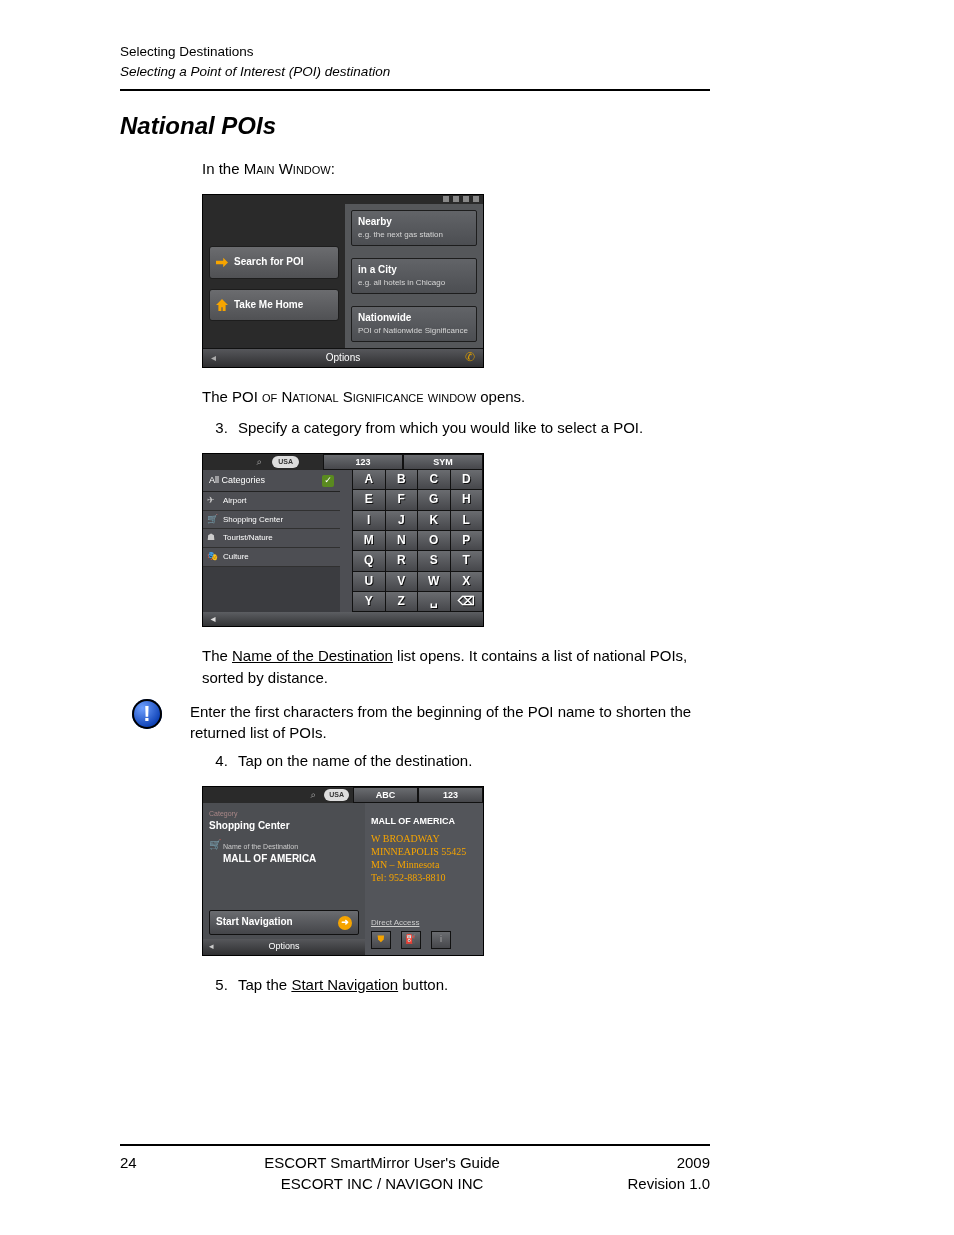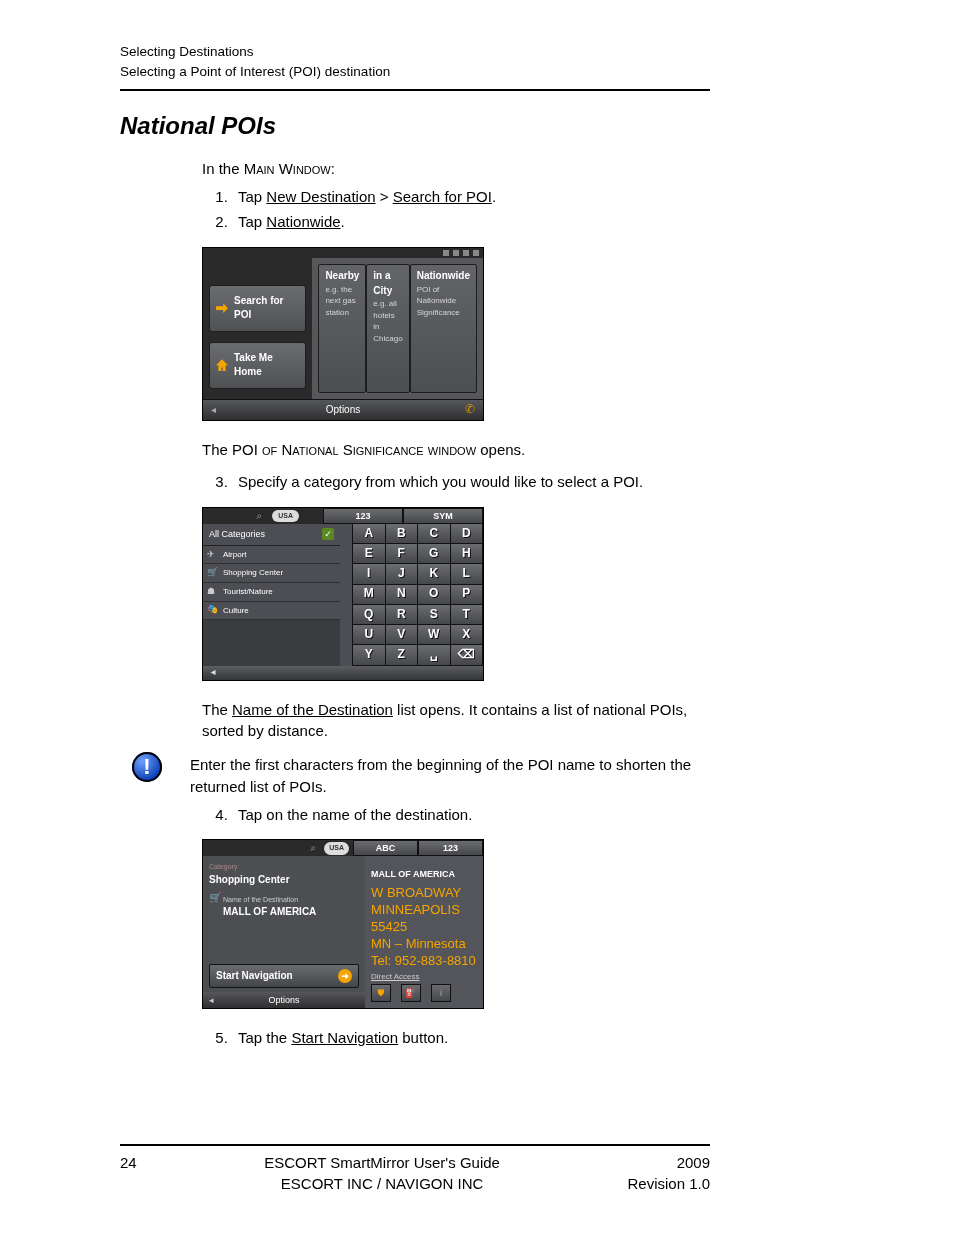--- a/index.html
+++ b/index.html
@@ -11,21 +11,21 @@
     line-height: 1.45;
   }
   .page {
     width: 830px;
     min-height: 1235px;
     padding: 42px 120px 40px 120px;
     box-sizing: border-box;
     position: relative;
   }
   .hdr-line1 { font-size: 13.5px; }
-  .hdr-line2 { font-size: 13.5px; }
+  .hdr-line2 { font-size: 13.5px; font-style: italic; }
   .rule { border: none; border-top: 2px solid #000; margin: 8px 0 18px 0; }
   h1.sect {
     font-size: 24px;
     font-style: italic;
     font-weight: bold;
     margin: 0 0 14px 0;
   }
   .bodyblock { margin-left: 82px; }
   .intro { margin-bottom: 6px; }
   ol.steps { margin: 4px 0 12px 10px; padding-left: 20px; }
@@ -37,21 +37,21 @@
     width: 280px;
     background: #2a2a2a;
     border: 1px solid #000;
     font-size: 10px;
     color: #fff;
   }
   
   .s1 { height: 172px; display: flex; flex-direction: column; }
   .s1-top { display: flex; flex: 1 1 auto; }
   .s1-left { width: 130px; padding: 22px 6px 6px 6px; display: flex; flex-direction: column; justify-content: center; gap: 10px; }
-  .s1-right { flex: 1; background: #55575a; padding: 6px; display: flex; gap: 0; }
+  .s1-right { flex: 1; background: #55575a; padding: 6px; display: flex; flex-direction: column; gap: 12px; }
   .s1-status { height: 10px; background: #2a2a2a; display:flex; justify-content:flex-end; gap:4px; padding-right:4px; align-items:center;}
   .s1-status span { width:6px; height:6px; background:#888; display:inline-block;}
   .s1-btn {
     background: linear-gradient(#6b6c6f,#505154);
     border: 1px solid #1d1d1d;
     border-radius: 3px;
     padding: 8px 6px 8px 24px;
     font-weight: bold;
     font-size: 10px;
     position: relative;
@@ -114,21 +114,21 @@
   .s3-left .nameval{ font-size:10px; font-weight:bold; margin-left:14px;}
   .s3-left .cartico{ position:absolute; left:6px; top:35px; color:#ccc; font-size:10px;}
   .s3-left .spacer { flex:1;}
   .s3-left .startnav { background:linear-gradient(#6a6c70,#444549); border:1px solid #111; border-radius:2px; padding:4px 6px; font-size:10px; font-weight:bold; display:flex; align-items:center; justify-content:space-between;}
   .s3-left .startnav .go { width:14px; height:14px; border-radius:50%; background:#f6a400; display:inline-flex; align-items:center; justify-content:center; color:#fff; font-size:9px;}
   .s3-left .optbar { background:linear-gradient(#56575b,#2f2f31); margin:4px -6px -6px -6px; height:16px; display:flex; align-items:center; position:relative; font-size:9px;}
   .s3-left .optbar .bk{ position:absolute; left:6px; color:#ccc;}
   .s3-left .optbar .ol{ margin:0 auto;}
   .s3-right { flex:1; background:#53555a; display:flex; flex-direction:column; padding:6px;}
   .s3-right .rtitle { font-size:9px; font-weight:bold; color:#fff; margin:6px 0 4px 0;}
-  .s3-right .rline { font-size:13px; color:#f6a400; line-height:1.3;}
+  .s3-right .rline { font-size:10px; color:#f6a400; line-height:1.3;font-family:Liberation Serif, serif;}
   .s3-right .rspacer{ flex:1;}
   .s3-right .da { font-size:8px; color:#ccc; margin-bottom:2px;text-decoration:underline;}
   .s3-right .dabtns { display:flex; gap:10px;}
   .s3-right .dabtn { width:18px; height:16px; background:linear-gradient(#6a6c70,#46474b); border:1px solid #111; display:inline-flex; align-items:center; justify-content:center; font-size:9px;}
 
   .para { margin: 4px 0 10px 0; }
   .noteicon {
     width:30px; height:30px; border-radius:50%;
     background: radial-gradient(circle at 35% 30%, #6fa0ff, #0b3fb4 70%);
     box-shadow: 0 0 0 2px #000 inset;
@@ -152,28 +152,20 @@
   <div class="hdr-line2">Selecting a Point of Interest (POI) destination</div>
   <hr class="rule">
 
   <h1 class="sect">National POIs</h1>
 
   <div class="bodyblock">
     <div class="intro">
       <span>In the </span><span class="smallcaps">Main Window:</span>
     </div>
 
-    <ol class="steps" start="1">
-      <li>
-        <span>Tap </span><span class="u">New Destination</span><span> &gt; </span><span class="u">Search for POI</span><span>.</span>
-      </li>
-      <li>
-        <span>Tap </span><span class="u">Nationwide</span><span>.</span>
-      </li>
-    </ol>
 
     <div class="screenshot s1">
       <div class="s1-status">
           <span></span>
           <span></span>
           <span></span>
           <span></span>
         </div>
       <div class="s1-top">
         <div class="s1-left">

